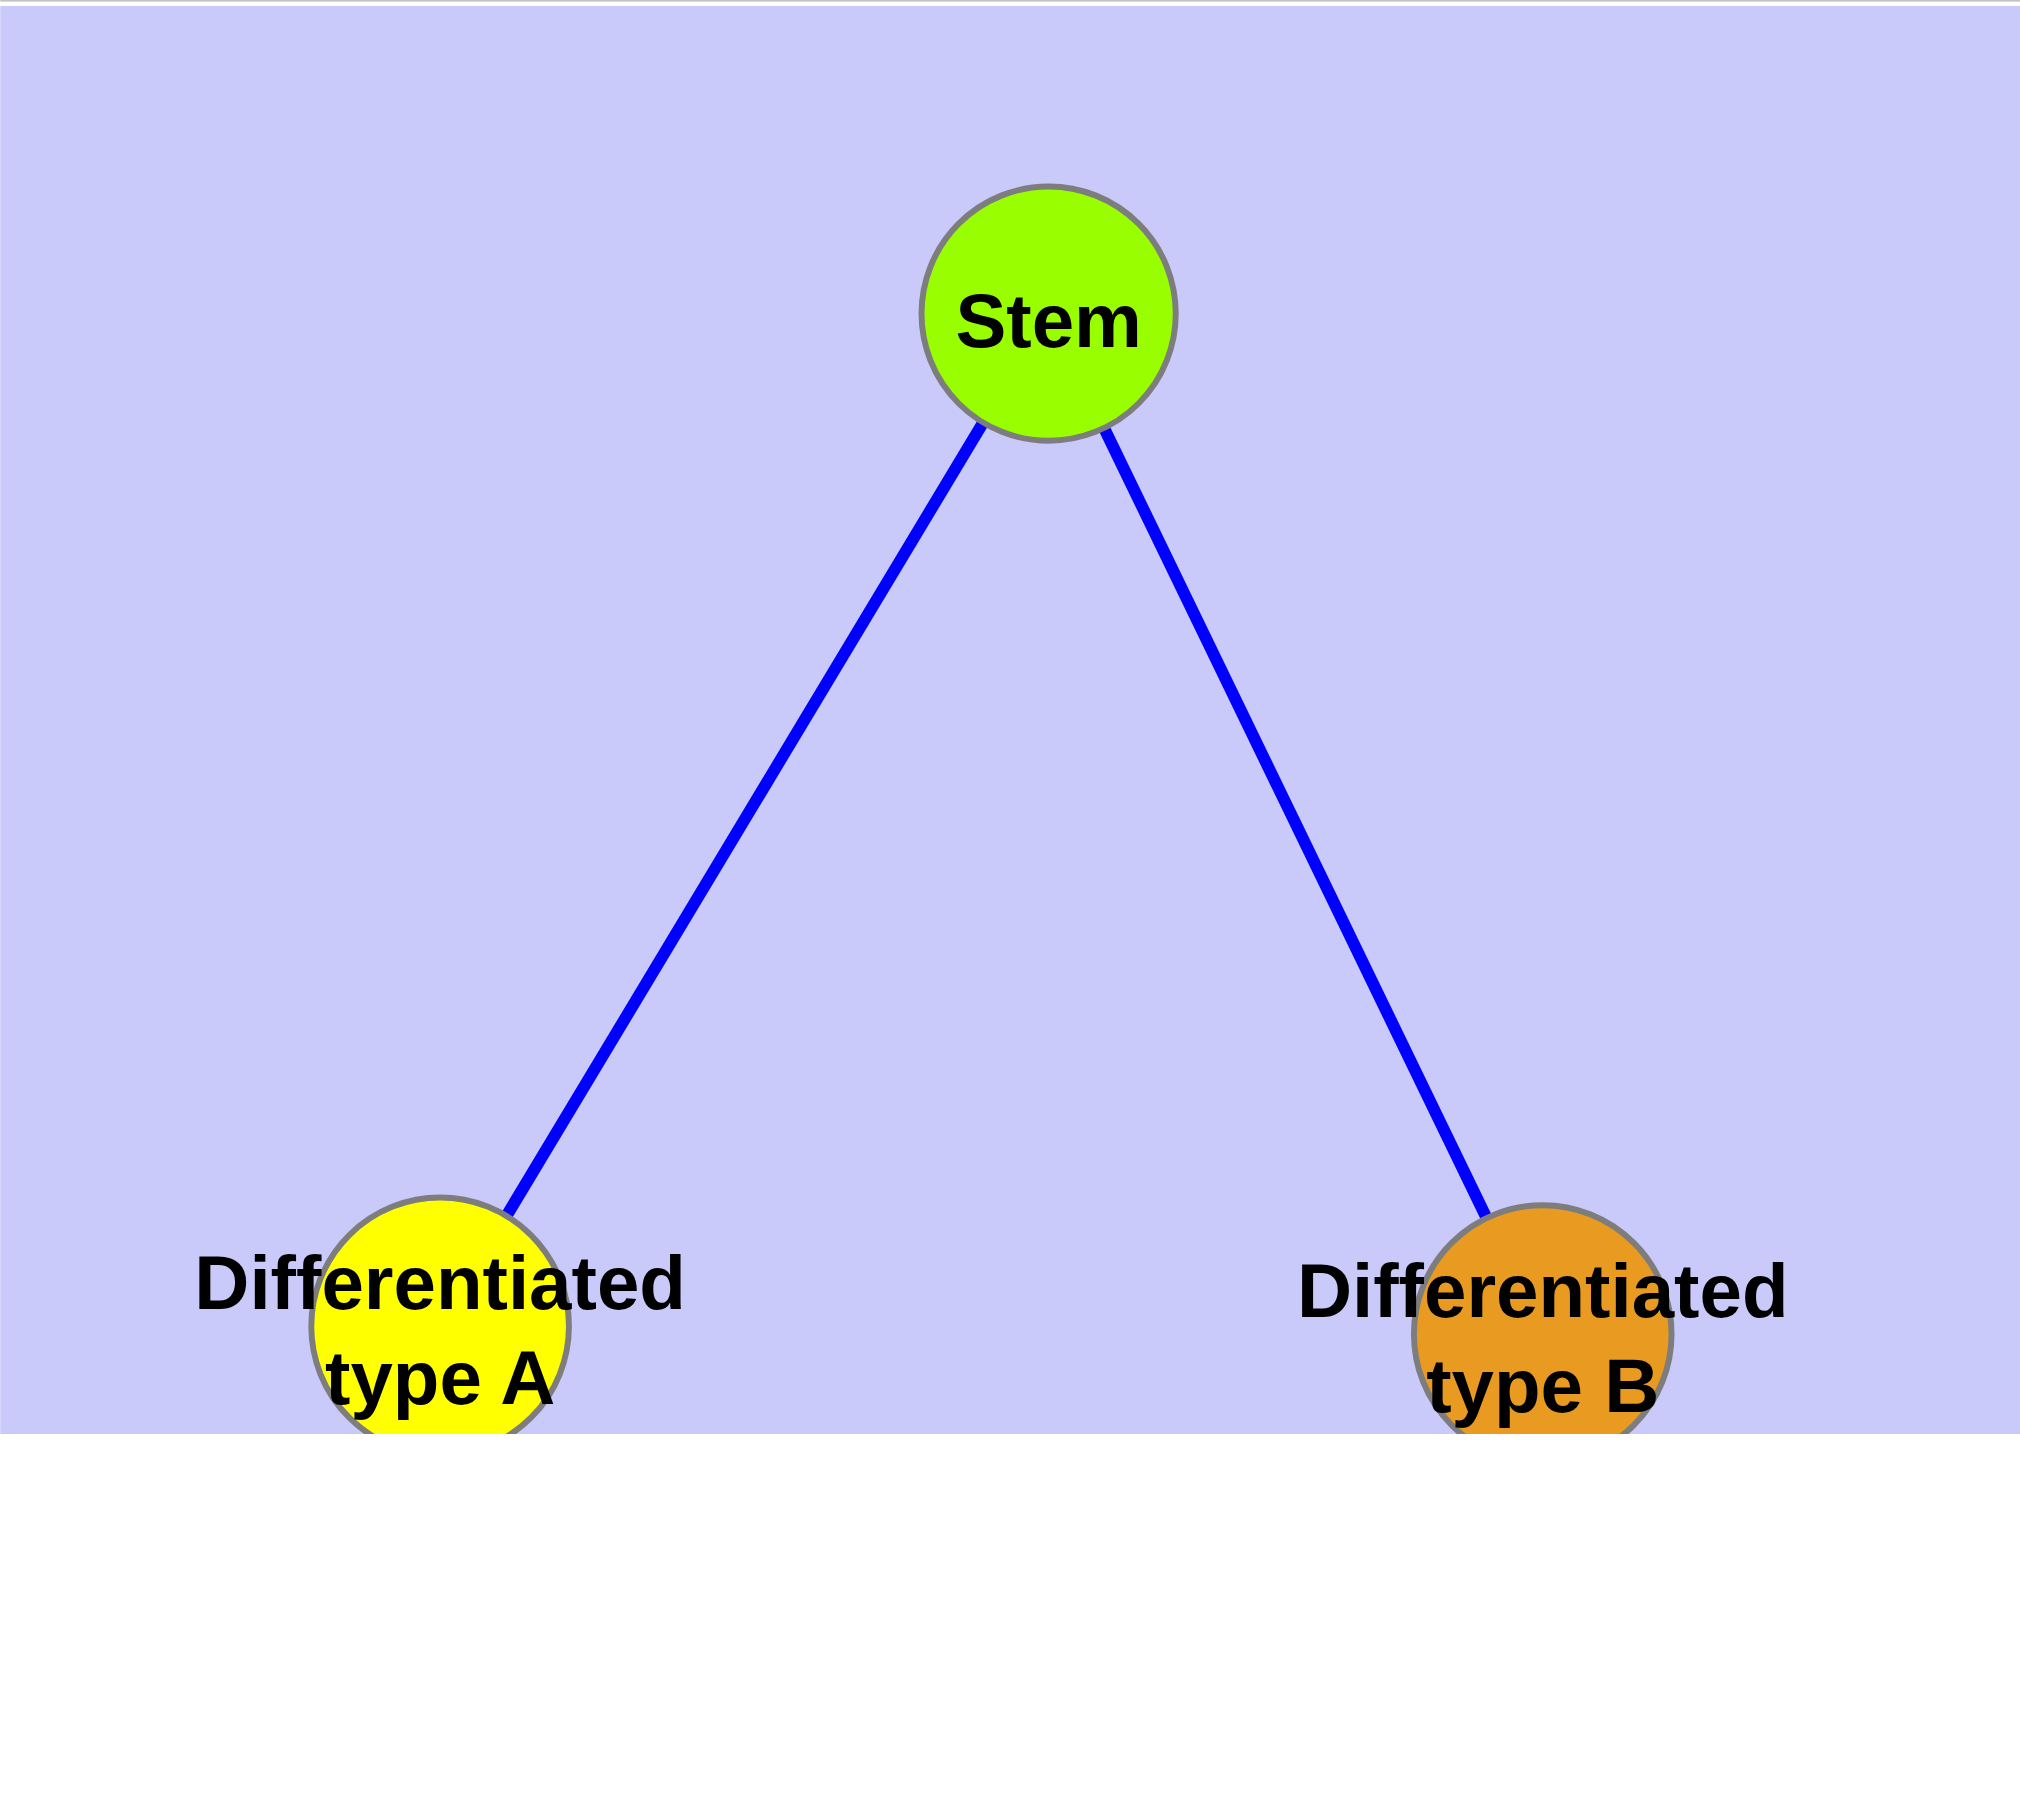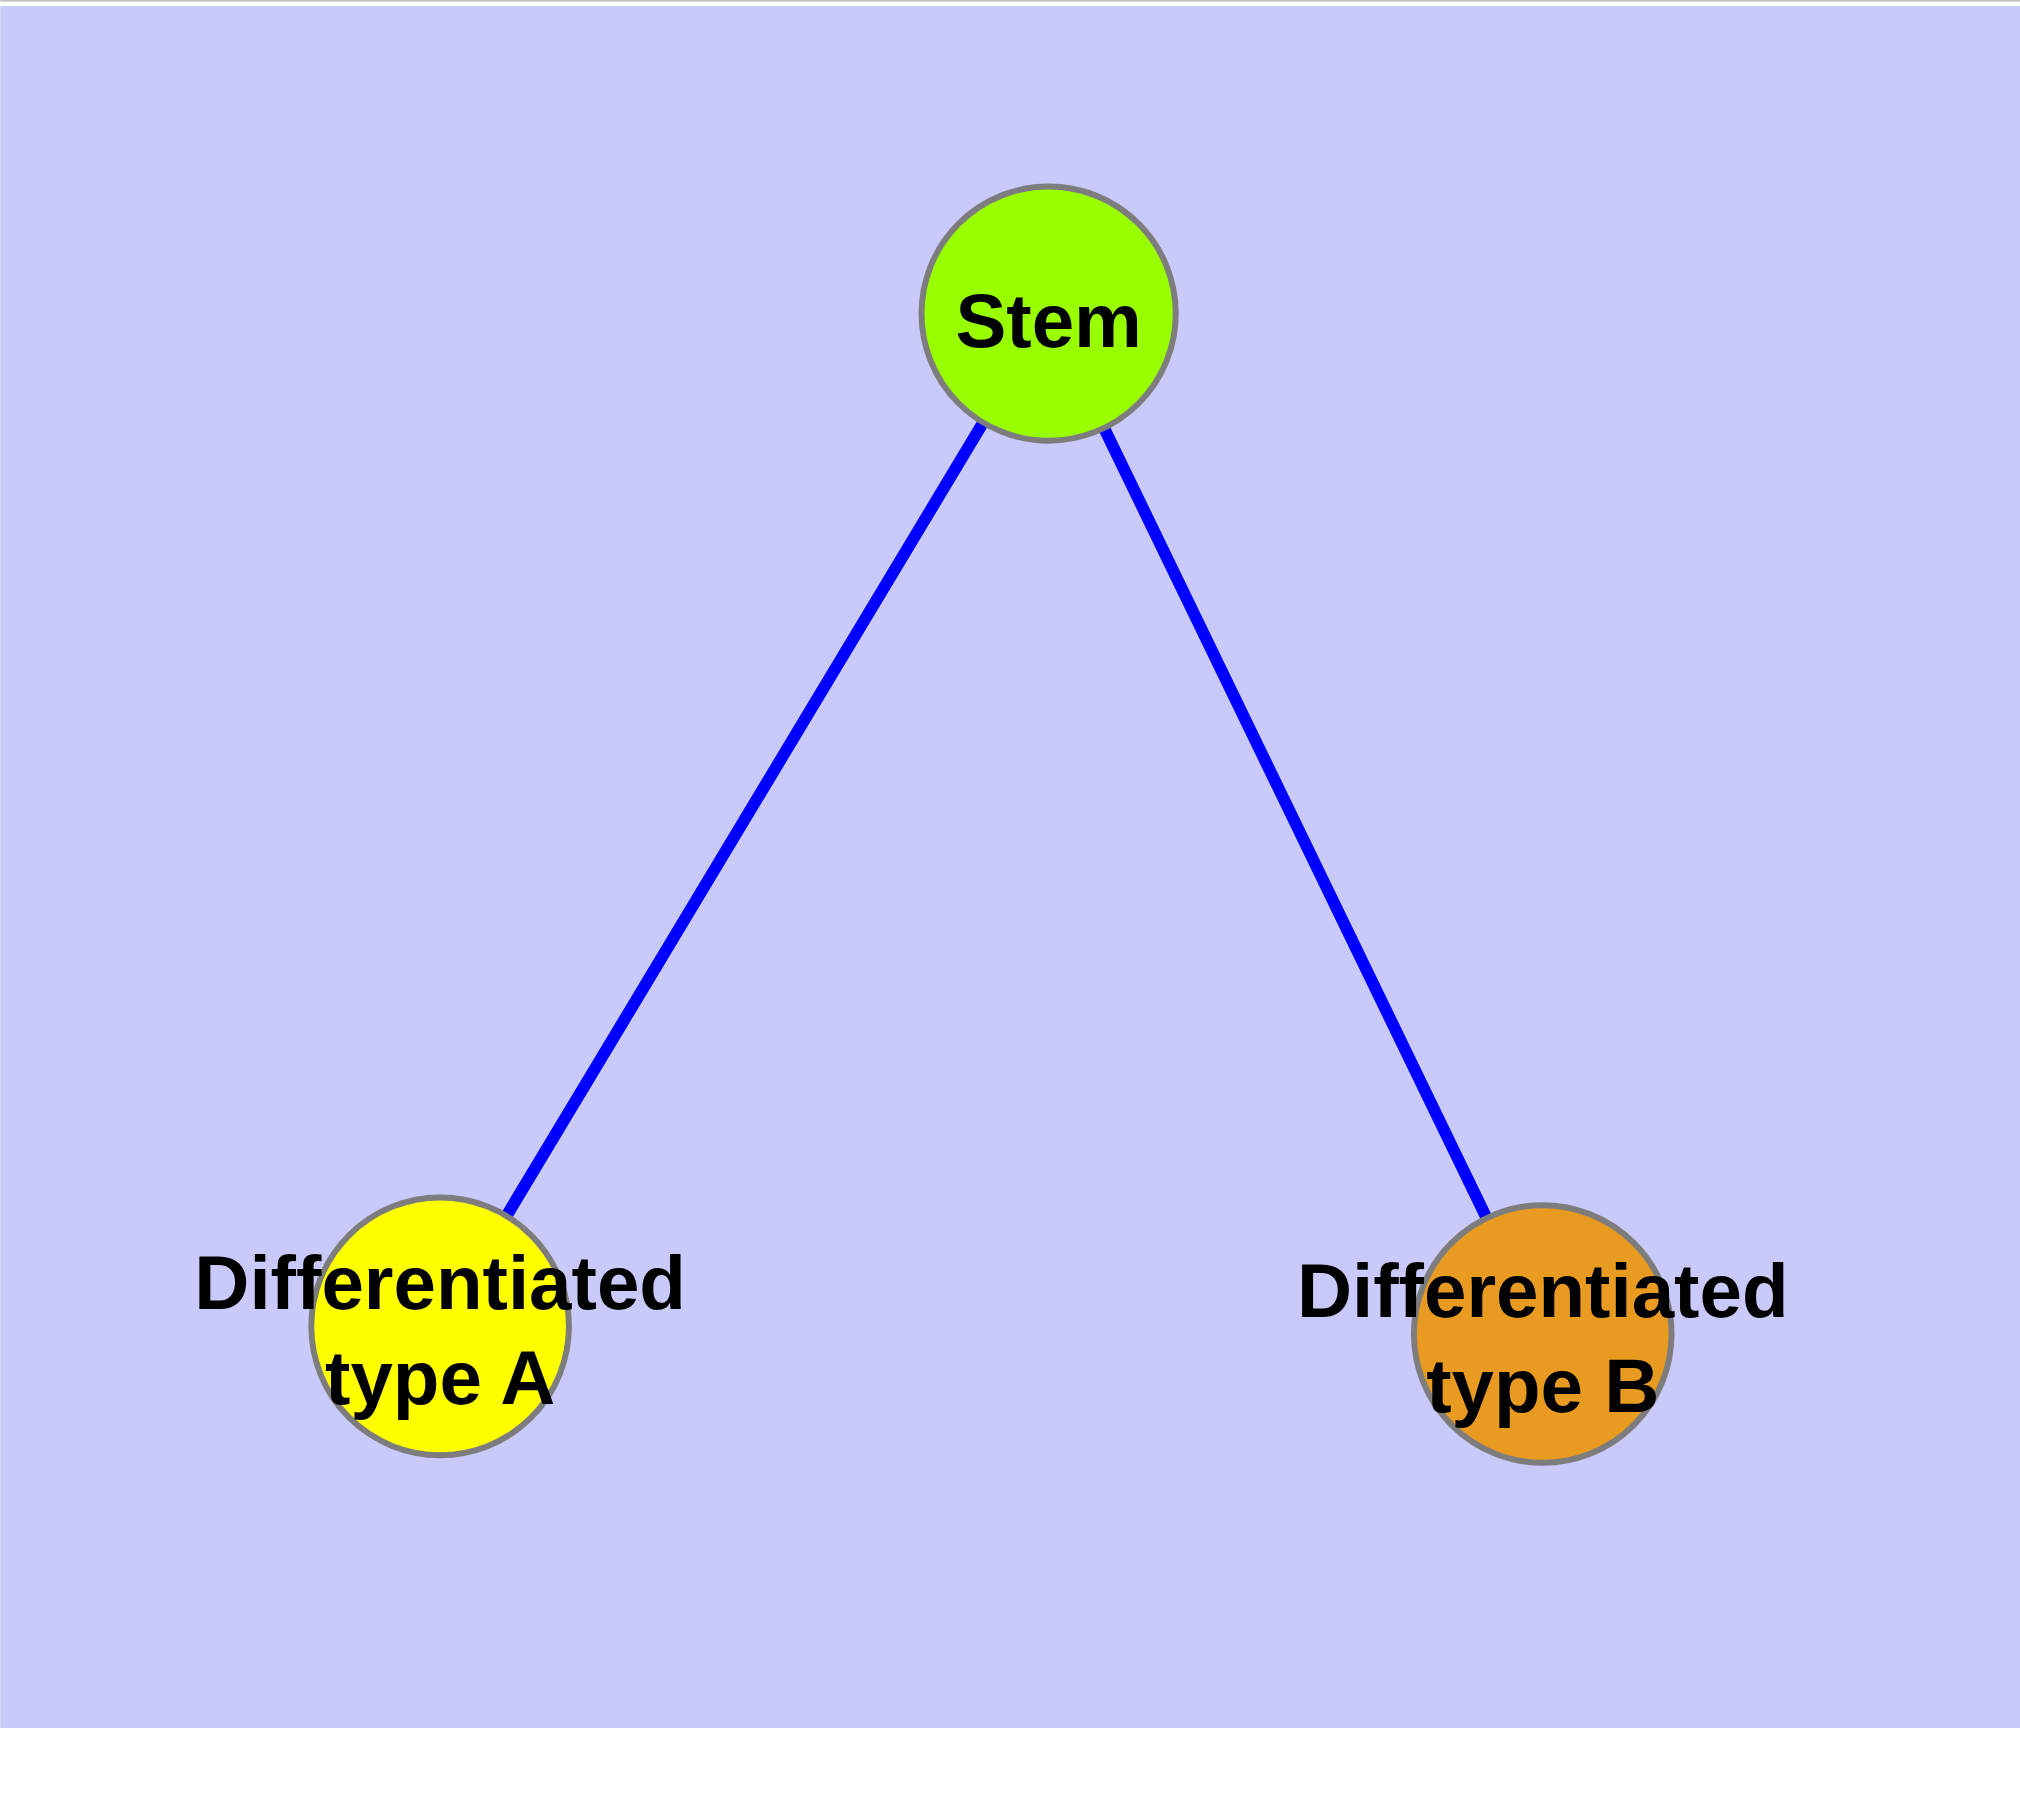--- a/index.html
+++ b/index.html
@@ -2,21 +2,21 @@
 <html style="font-size:13.6px"><head>
 <meta charset="utf-8">
 <style>
   html, body {
     margin: 0;
     padding: 0;
     background: #FFFFFF;
   }
   .figure-wrap {
     width: 2021px;
-    height: 1728px;
+    height: 1434px;
     position: relative;
   }
   svg { display: block; }
   .node-label {
     font-family: "Liberation Sans", "DejaVu Sans", sans-serif;
     font-weight: bold;
   }
 </style>
 </head>
 <body>

